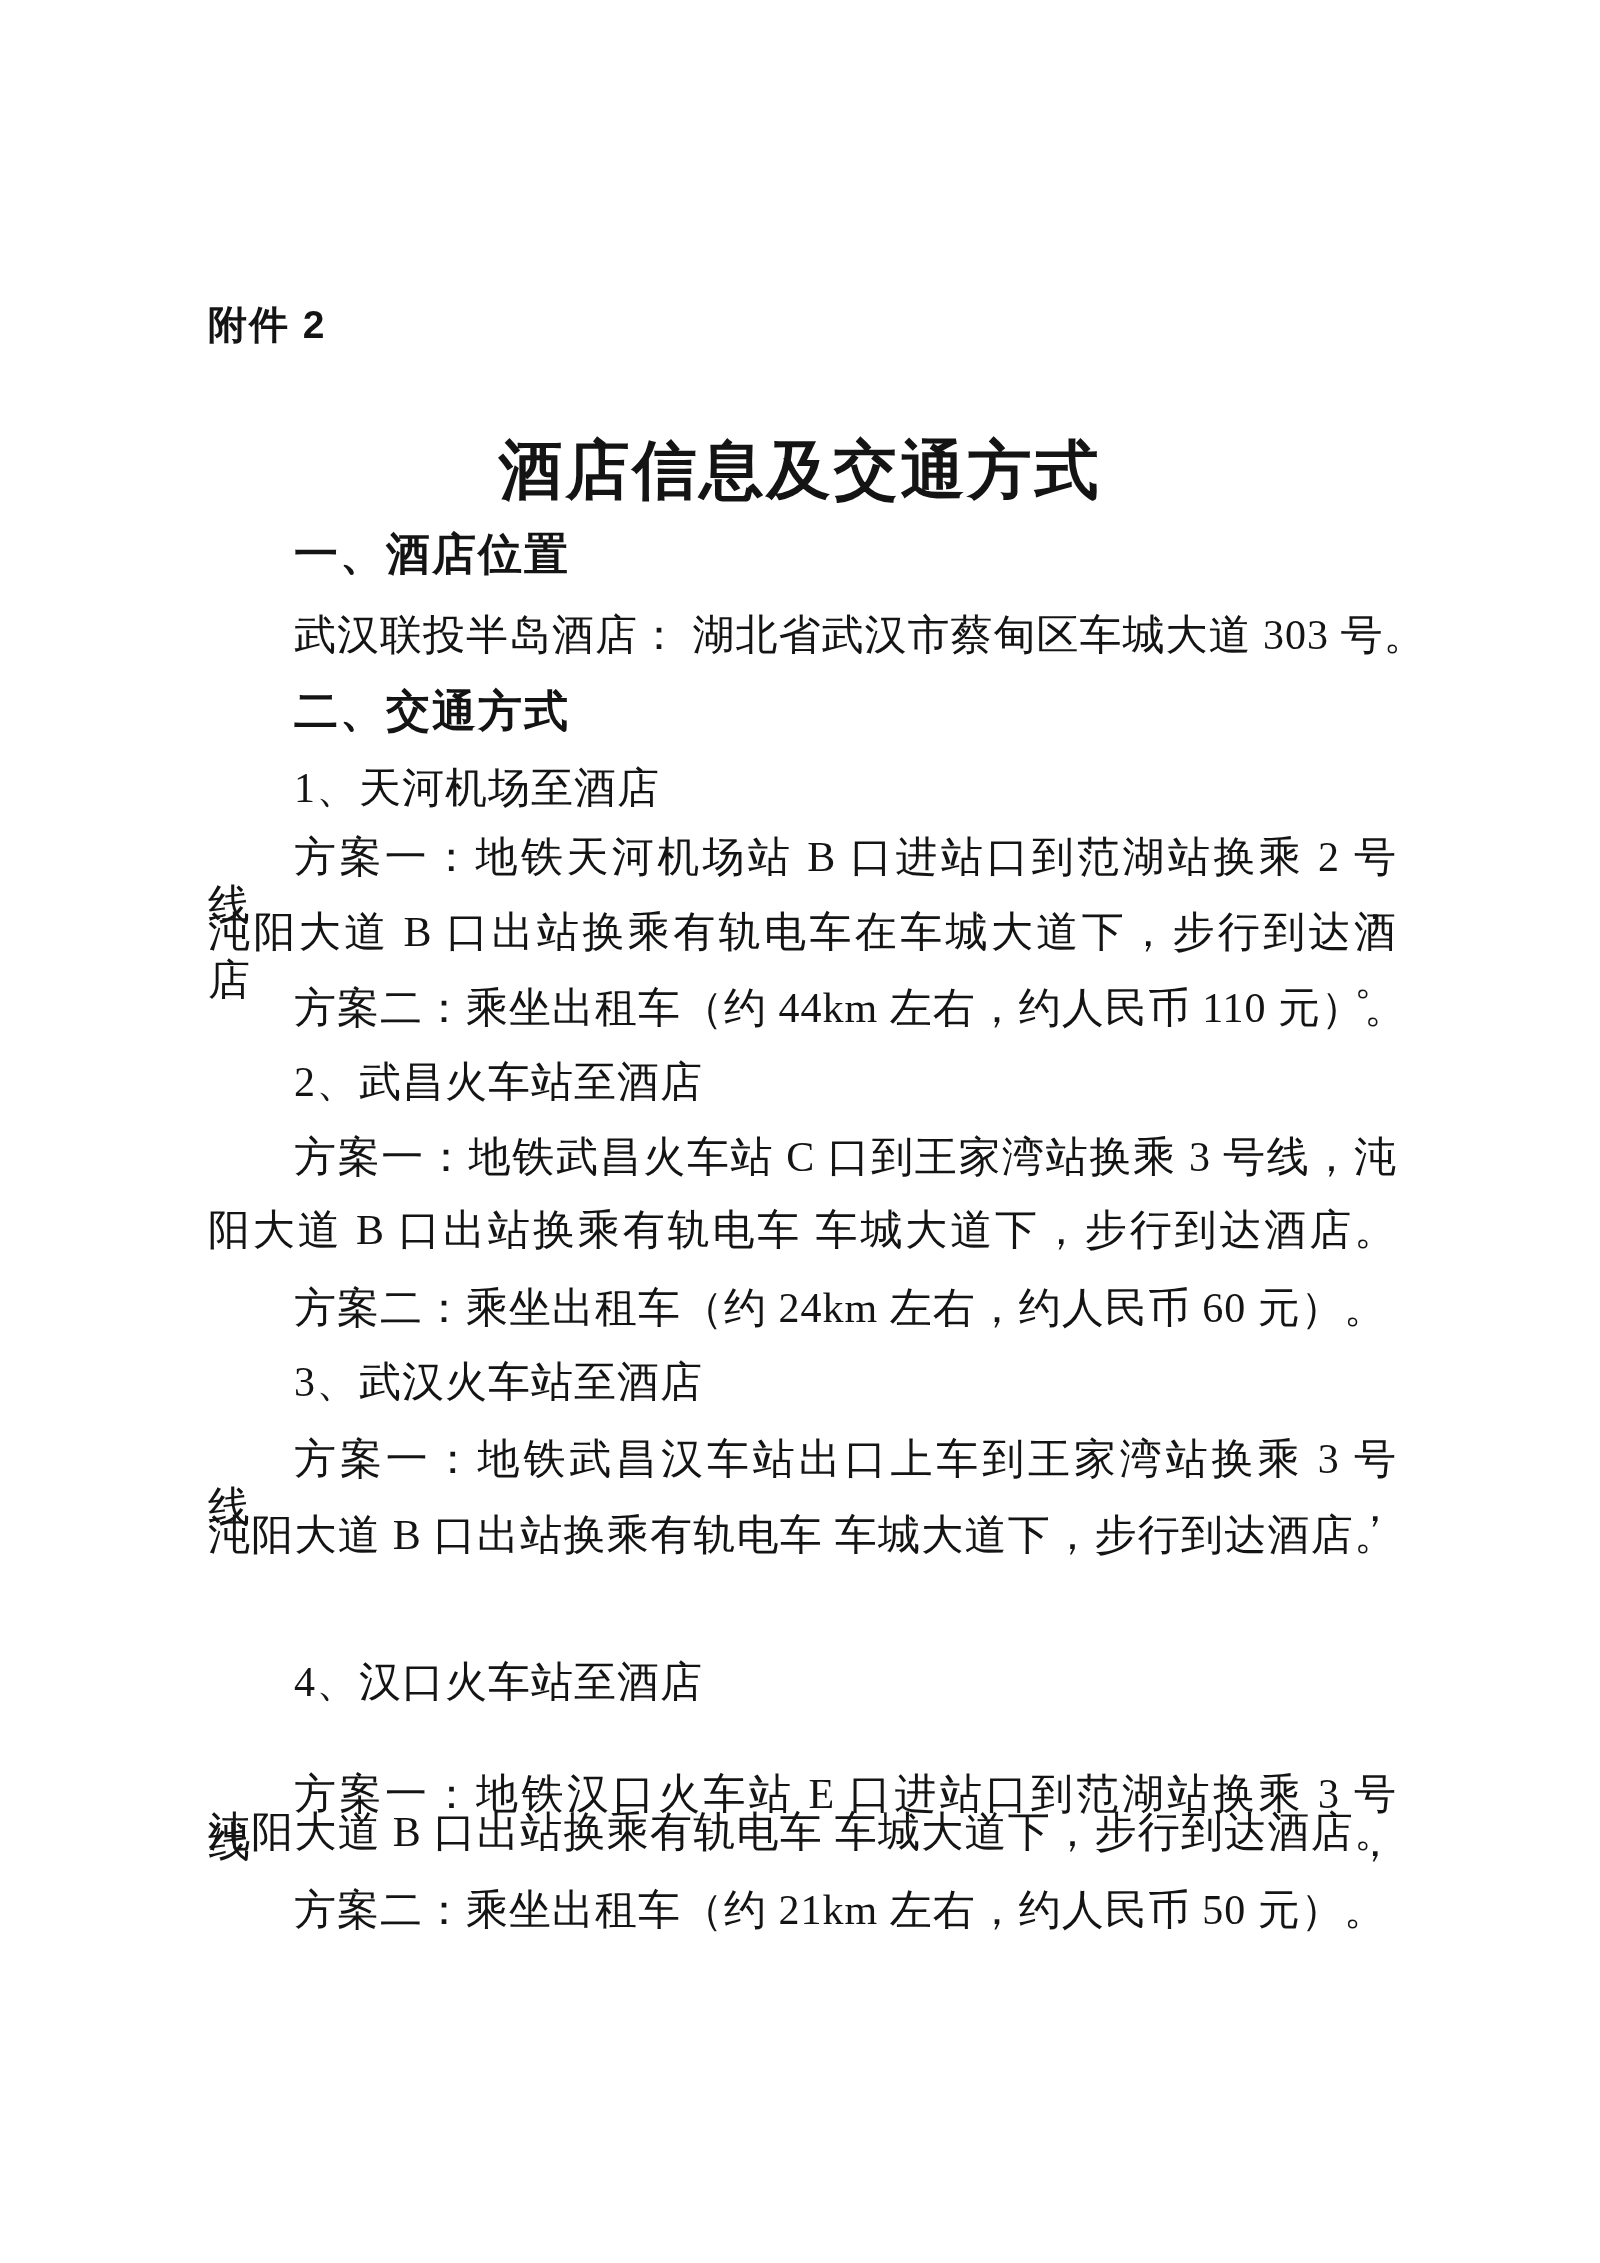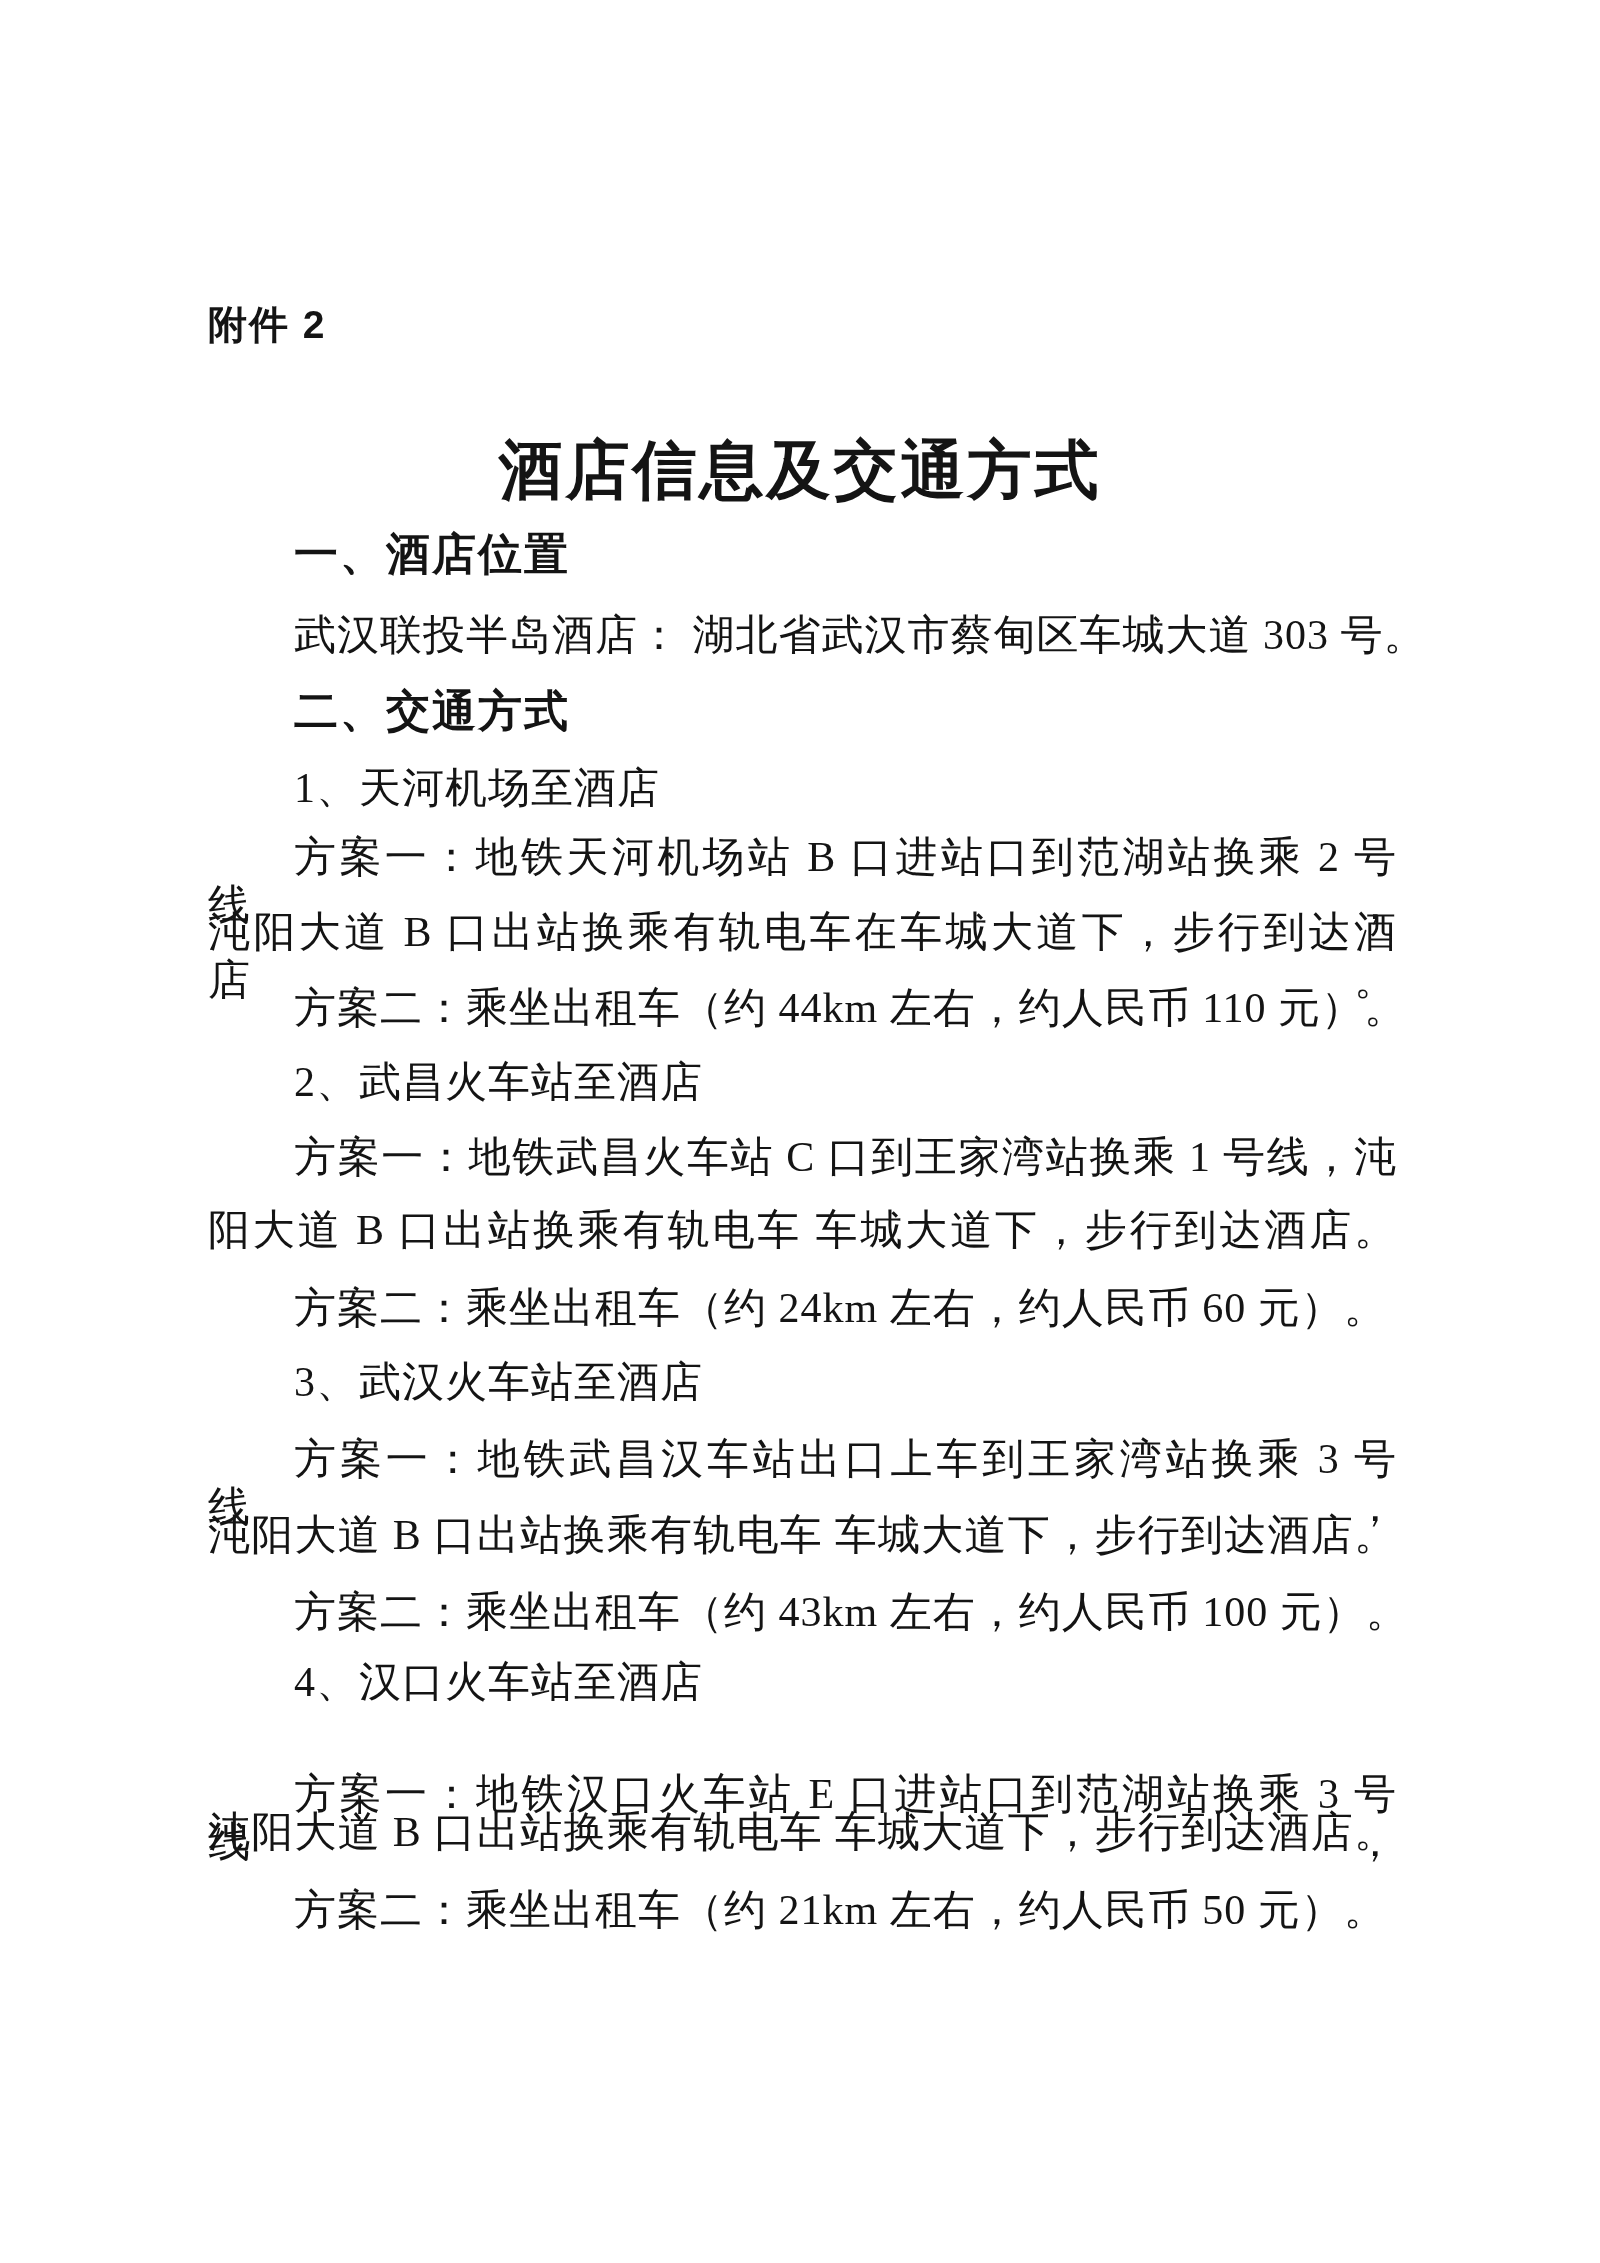--- a/index.html
+++ b/index.html
@@ -93,28 +93,27 @@
   <div class="ln indent body-loc">武汉联投半岛酒店： 湖北省武汉市蔡甸区车城大道 303 号。</div>
 
   <div class="ln sans-b indent h2a">二、交通方式</div>
 
   <div class="ln indent it1">1、天河机场至酒店</div>
   <div class="ln indent just f1a">方案一：地铁天河机场站 B 口进站口到范湖站换乘 2 号线，</div>
   <div class="ln just f1b">沌阳大道 B 口出站换乘有轨电车在车城大道下，步行到达酒店。</div>
   <div class="ln indent f1c">方案二：乘坐出租车（约 44km 左右，约人民币 110 元）。</div>
 
   <div class="ln indent it2">2、武昌火车站至酒店</div>
-  <div class="ln indent just f2a">方案一：地铁武昌火车站 C 口到王家湾站换乘 1 号线，沌</div>
+  <div class="ln indent just f2a">方案一：地铁武昌火车站 C 口到王家湾站换乘 3 号线，沌</div>
   <div class="ln just f2b">阳大道 B 口出站换乘有轨电车 车城大道下，步行到达酒店。</div>
   <div class="ln indent f2c">方案二：乘坐出租车（约 24km 左右，约人民币 60 元）。</div>
 
   <div class="ln indent it3">3、武汉火车站至酒店</div>
   <div class="ln indent just f3a">方案一：地铁武昌汉车站出口上车到王家湾站换乘 3 号线，</div>
   <div class="ln just f3b">沌阳大道 B 口出站换乘有轨电车 车城大道下，步行到达酒店。</div>
-  <div class="ln indent f3c">方案二：乘坐出租车（约 43km 左右，约人民币 100 元）。</div>
 
   <div class="ln indent it4">4、汉口火车站至酒店</div>
   <div class="ln indent just f4a">方案一：地铁汉口火车站 E 口进站口到范湖站换乘 3 号线，</div>
   <div class="ln just f4b">沌阳大道 B 口出站换乘有轨电车 车城大道下，步行到达酒店。</div>
   <div class="ln indent f4c">方案二：乘坐出租车（约 21km 左右，约人民币 50 元）。</div>
 
   <div class="ln page-num">— 8 —</div>
 
 </div>
 

